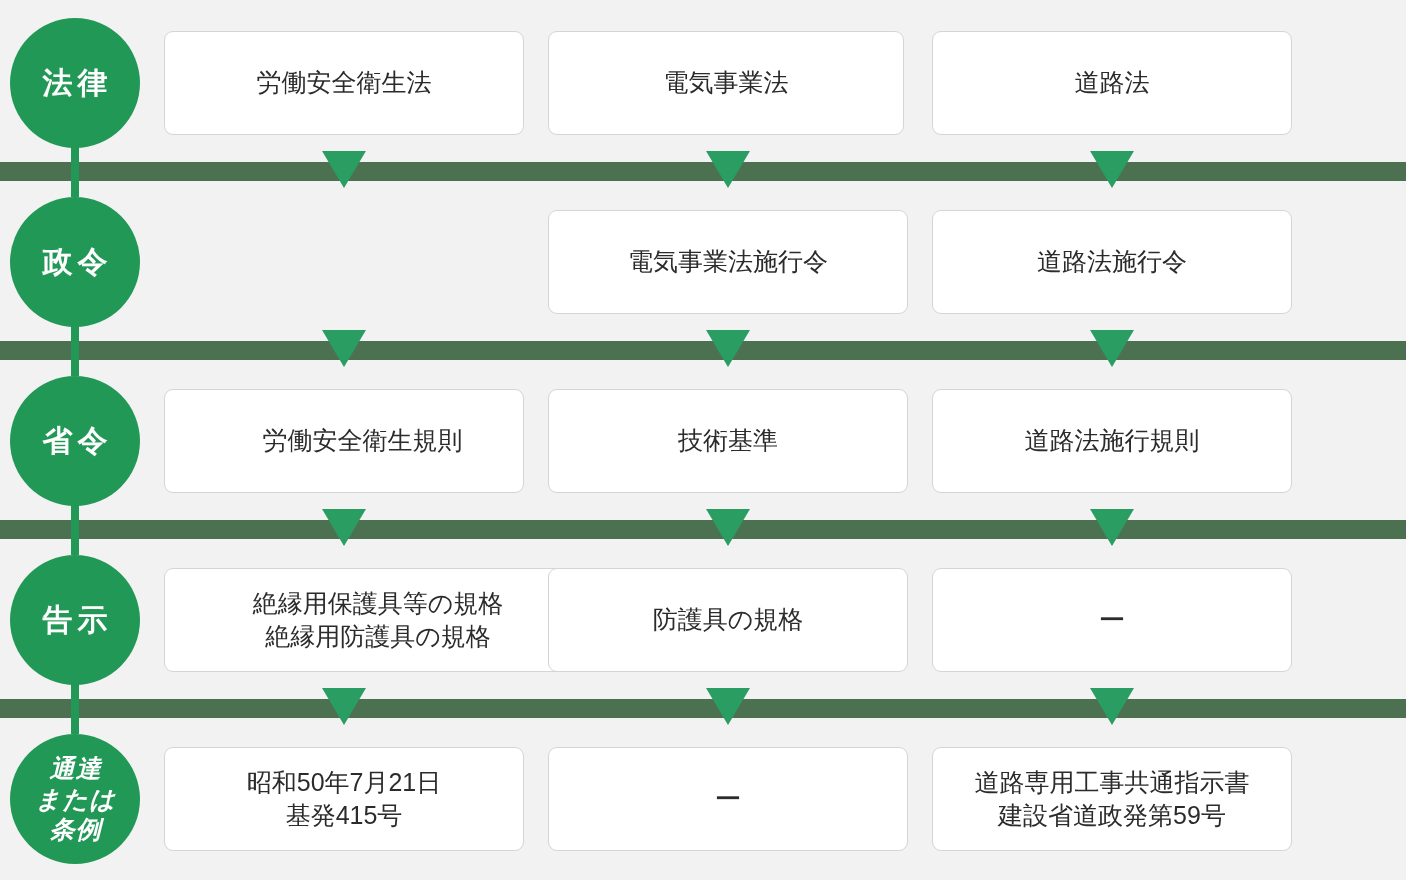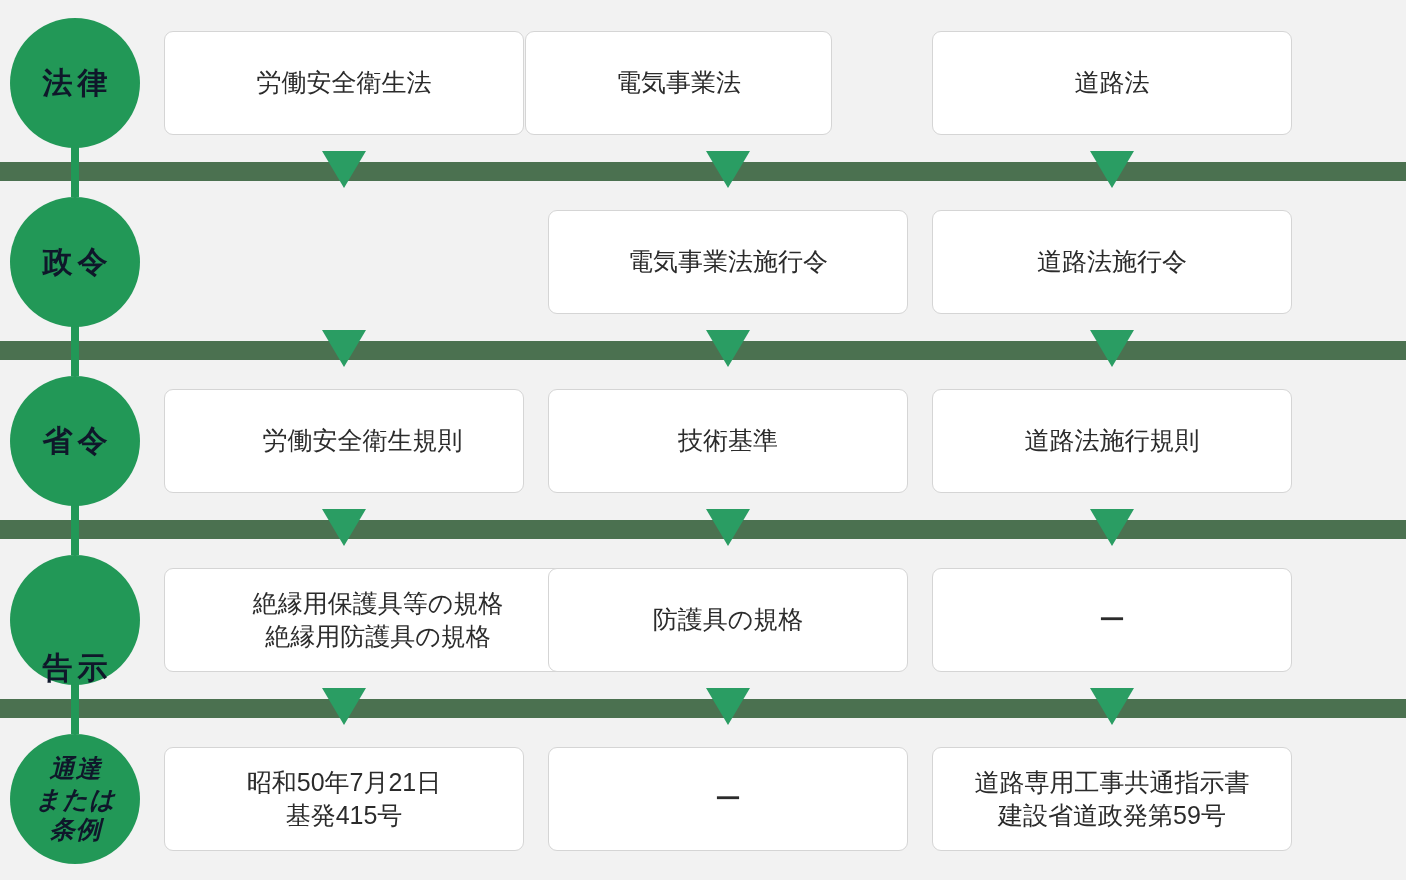--- a/index.html
+++ b/index.html
@@ -44,21 +44,21 @@
 
   
   .stage {
     position: absolute;
     left: 75px;
     transform: translate(-50%, -50%);
     width: 130px;
     height: 130px;
     border-radius: 50%;
     background: #229857;
-    color: #0f172a;
+    color: #ffffff;
     display: flex;
     flex-direction: column;
     align-items: center;
     justify-content: center;
     z-index: 4;
     box-sizing: border-box;
   }
   .stage .stage-line {
     display: block;
     font-size: 30px;
@@ -146,33 +146,33 @@
 
   <div class="stage" style="top:83px;">
     <span class="stage-line">法律</span>
   </div>
   <div class="stage" style="top:262px;">
     <span class="stage-line">政令</span>
   </div>
   <div class="stage" style="top:441px;">
     <span class="stage-line">省令</span>
   </div>
-  <div class="stage" style="top:620px;justify-content:flex-end;">
+  <div class="stage" style="top:620px;">
     <span class="stage-line">告示</span>
   </div>
   <div class="stage compact" style="top:799px;">
     <span class="stage-line">通達</span>
     <span class="stage-line">または</span>
     <span class="stage-line">条例</span>
   </div>
 
   <div class="card" style="left:164px;top:31px;width:360px;">
     <span class="card-line">労働安全衛生法</span>
   </div>
-  <div class="card" style="left:525px;top:31px;width:307px;">
+  <div class="card" style="left:548px;top:31px;width:356px;">
     <span class="card-line">電気事業法</span>
   </div>
   <div class="card" style="left:932px;top:31px;width:360px;">
     <span class="card-line">道路法</span>
   </div>
 
   <div class="card" style="left:548px;top:210px;width:360px;">
     <span class="card-line">電気事業法施行令</span>
   </div>
   <div class="card" style="left:932px;top:210px;width:360px;">

